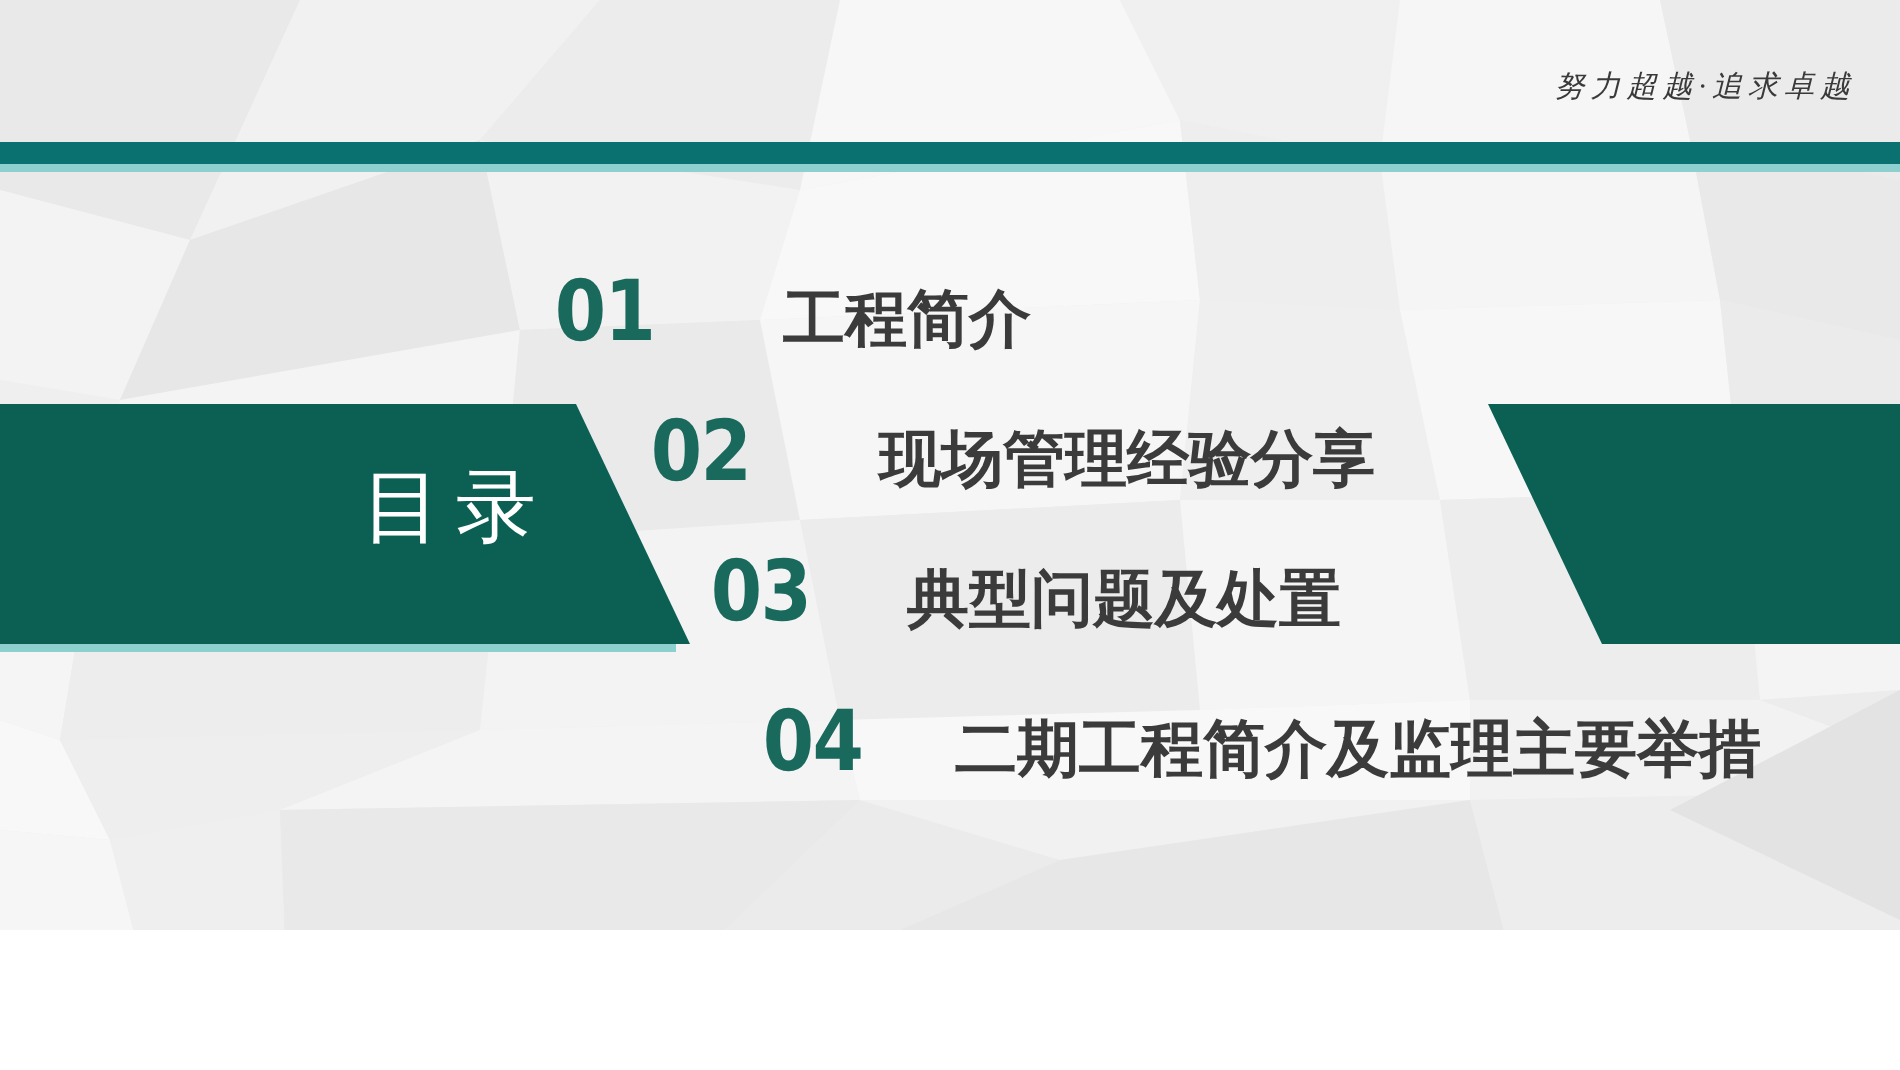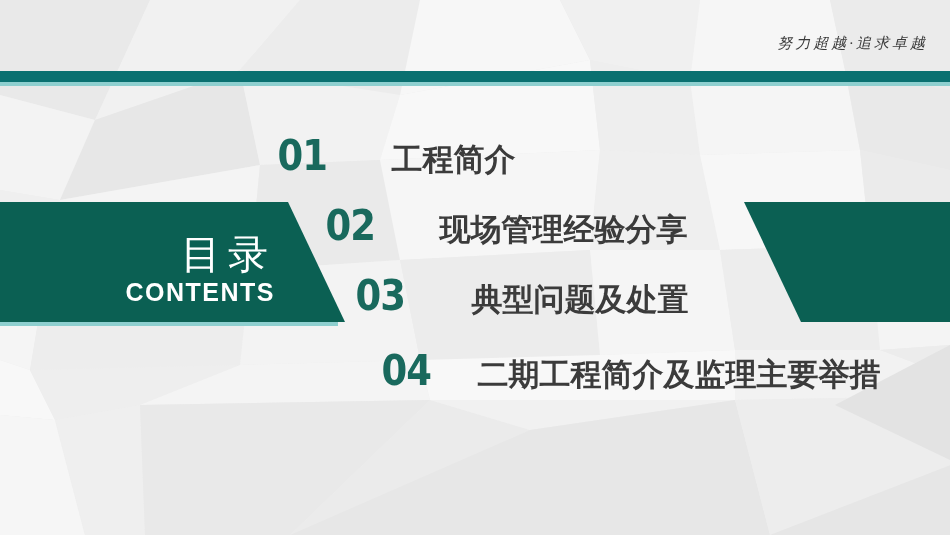--- a/index.html
+++ b/index.html
@@ -7,21 +7,21 @@
     padding: 0;
     background: #ffffff;
   }
   body {
     font-family: "Liberation Sans", "DejaVu Sans", sans-serif;
   }
 
   #slide {
     position: relative;
     width: 950px;
-    height: 535px;
+    height: 465px;
     overflow: hidden;
     background: #efefef;
   }
 
   
   .bg-poly {
     position: absolute;
     left: 0; top: 0;
     width: 950px;
     height: 535px;
@@ -117,21 +117,21 @@
     color: #3b3b3b;
   }
 
   .item-01 { left: 274px; top: 135px; }
   .item-01 .item-label { margin-left: 22px; }
 
   .item-02 { left: 322px; top: 205px; }
   .item-02 .item-label { margin-left: 22px; }
 
   .item-03 { left: 352px; top: 275px; }
-  .item-03 .item-label { margin-left: 24px; }
+  .item-03 .item-label { margin-left: 6px; }
 
   .item-04 { left: 378px; top: 350px; }
   .item-04 .item-label { margin-left: 4px; }
 </style>
 </head>
 <body>
 
 <div id="slide">
 
   <svg class="bg-poly" viewBox="0 0 950 535" preserveAspectRatio="none">
@@ -191,21 +191,20 @@
   <div class="top-rule-accent"></div>
 
   <svg class="banner-svg" viewBox="0 0 950 535" preserveAspectRatio="none">
     <polygon points="0,202 288,202 345,322 0,322" fill="#0b6053"></polygon>
     <rect x="0" y="322" width="338" height="4" fill="#8ecfcf"></rect>
     <polygon points="744,202 950,202 950,322 801,322" fill="#0b6053"></polygon>
   </svg>
 
   <div class="contents-block">
     <div class="contents-cn">目录</div>
-    <div class="contents-en">CONTENTS</div>
   </div>
 
   <div class="item item-01">
     <span class="item-num">01</span>
     <span class="item-label">工程简介</span>
   </div>
 
   <div class="item item-02">
     <span class="item-num">02</span>
     <span class="item-label">现场管理经验分享</span>

